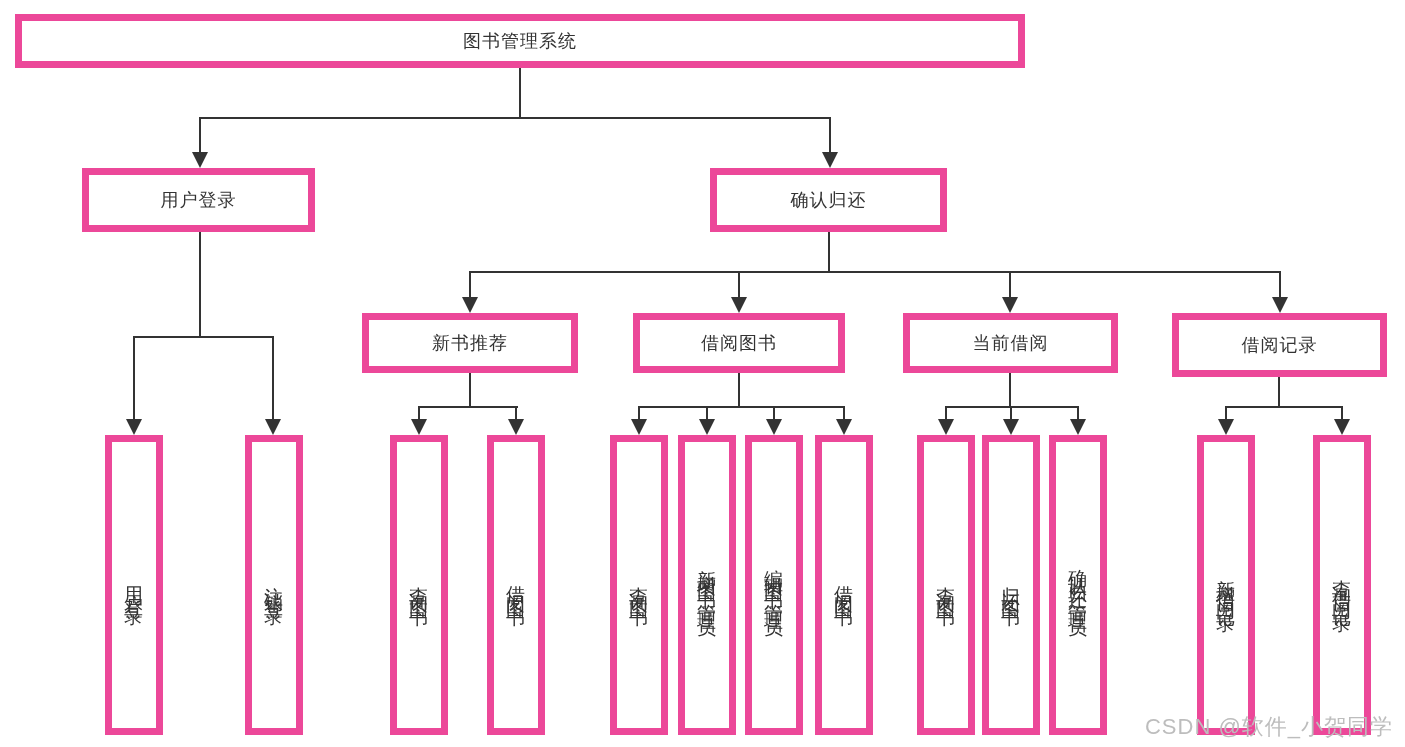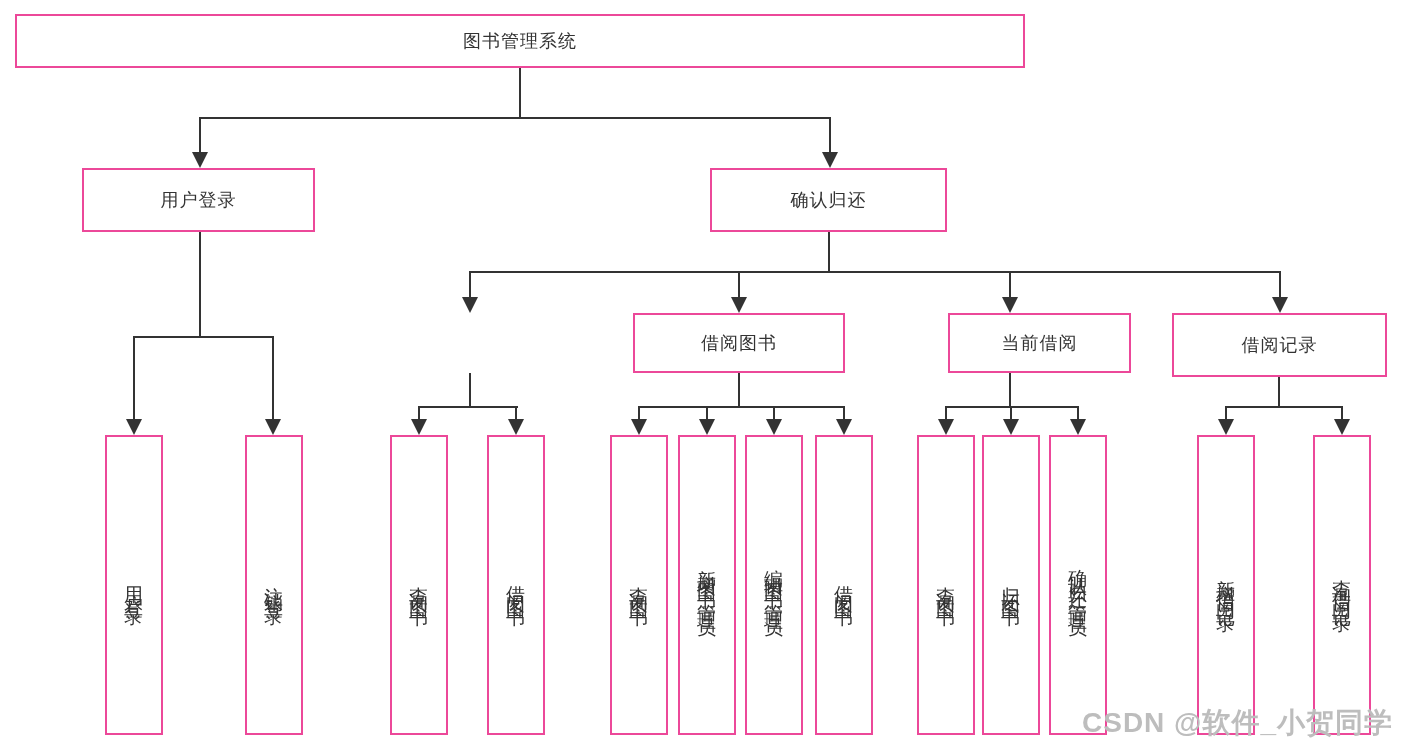--- a/index.html
+++ b/index.html
@@ -13,21 +13,21 @@
     width: 1405px;
     height: 747px;
     background: #ffffff;
     overflow: hidden;
   }
   
   .box {
     position: absolute;
     box-sizing: border-box;
     background: #ffffff;
-    border: 2px solid #ec4899;
+    border: 7px solid #ec4899;
     color: #333333;
     display: flex;
     align-items: center;
     justify-content: center;
     font-size: 18px;
     letter-spacing: 1px;
     z-index: 2;
   }
   .vbox {
     writing-mode: vertical-lr;
@@ -57,26 +57,25 @@
     border-left: 8px solid transparent;
     border-right: 8px solid transparent;
     border-top: 16px solid #333333;
     z-index: 1;
   }
   
   .watermark {
     position: absolute;
     right: 12px;
     bottom: 5px;
-    font-size: 28px;
+    font-size: 22px;
     color: #bdbdbd;
     letter-spacing: 1px;
     z-index: 3;
     white-space: nowrap;
-    font-weight: bold;
   }
 </style>
 </head>
 <body>
 
 <div class="stage">
 
   <div class="box" style="left:15px; top:14px; width:1010px; height:54px;">图书管理系统</div>
 
   <div class="vl" style="left:519px; top:68px; height:50px;"></div>
@@ -100,22 +99,23 @@
   <div class="hl" style="left:469px; top:271px; width:812px;"></div>
   <div class="vl" style="left:469px; top:271px; height:28px;"></div>
   <div class="ah" style="left:462px; top:297px;"></div>
   <div class="vl" style="left:738px; top:271px; height:28px;"></div>
   <div class="ah" style="left:731px; top:297px;"></div>
   <div class="vl" style="left:1009px; top:271px; height:28px;"></div>
   <div class="ah" style="left:1002px; top:297px;"></div>
   <div class="vl" style="left:1279px; top:271px; height:28px;"></div>
   <div class="ah" style="left:1272px; top:297px;"></div>
 
+  <div class="box" style="left:362px; top:313px; width:216px; height:60px;">新书推荐</div>
   <div class="box" style="left:633px; top:313px; width:212px; height:60px;">借阅图书</div>
-  <div class="box" style="left:903px; top:313px; width:183px; height:60px;margin-left:45px;">当前借阅</div>
+  <div class="box" style="left:903px; top:313px; width:215px; height:60px;">当前借阅</div>
   <div class="box" style="left:1172px; top:313px; width:215px; height:64px;">借阅记录</div>
 
   <div class="vl" style="left:469px; top:373px; height:35px;"></div>
   <div class="hl" style="left:418px; top:406px; width:100px;"></div>
   <div class="vl" style="left:418px; top:406px; height:14px;"></div>
   <div class="ah" style="left:411px; top:419px;"></div>
   <div class="vl" style="left:515px; top:406px; height:14px;"></div>
   <div class="ah" style="left:508px; top:419px;"></div>
 
   <div class="vl" style="left:738px; top:373px; height:35px;"></div>

